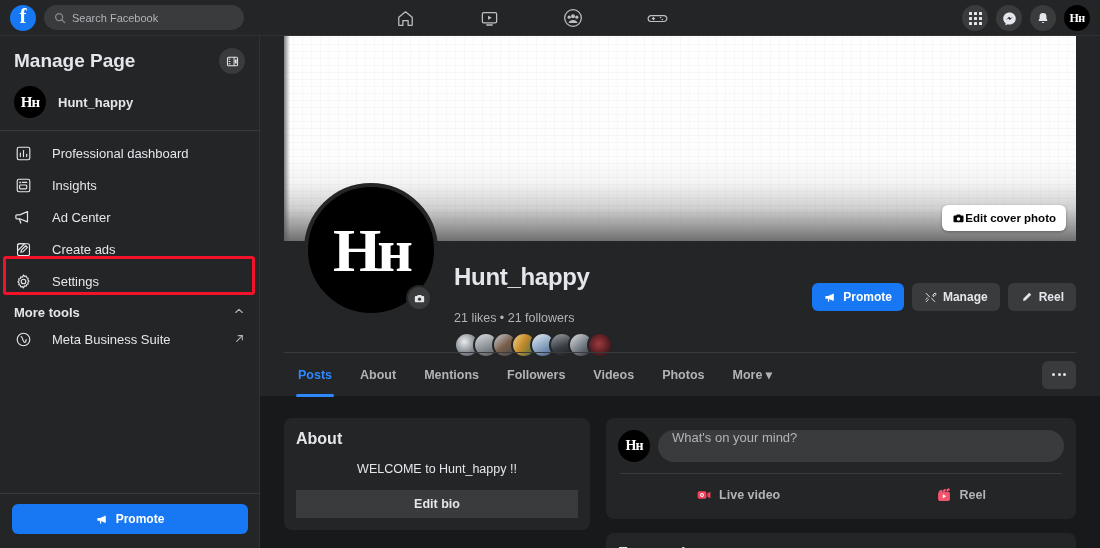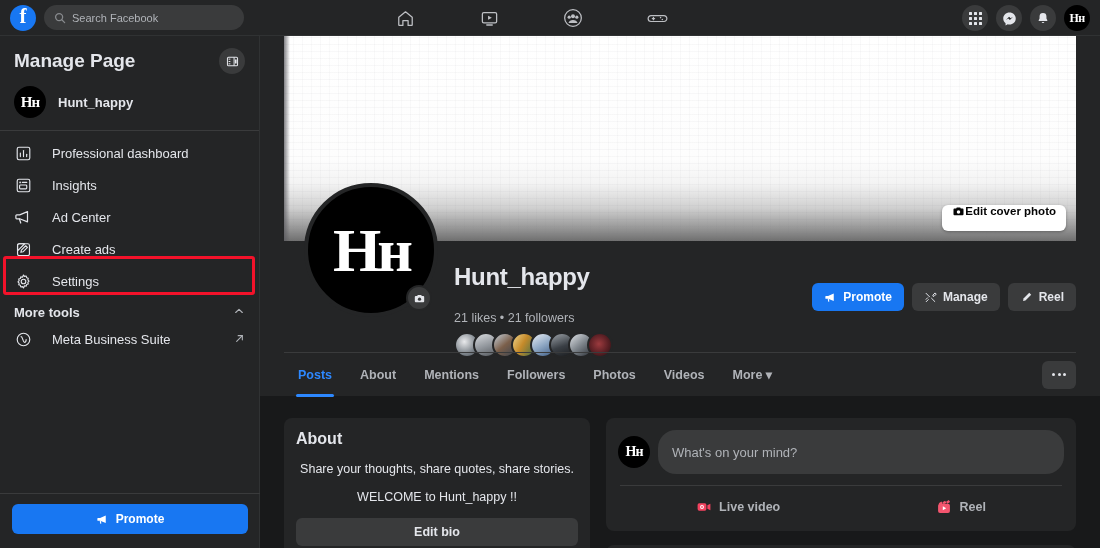--- a/index.html
+++ b/index.html
@@ -135,21 +135,21 @@
       repeating-linear-gradient(0deg, rgba(120,120,130,.05) 0 1px, transparent 1px 7px),
       repeating-linear-gradient(90deg, rgba(120,120,130,.045) 0 1px, transparent 1px 9px);
   }
   .cover-sideshade-l {
     position:absolute; left:0; top:0; width:6px; height:100%;
     background: linear-gradient(to right, rgba(90,90,95,.75), rgba(255,255,255,0));
   }
   .edit-cover-btn {
     position: absolute; right: 10px; bottom: 10px; height: 26px;
     background: #ffffff; color: #050505; border-radius: 6px;
-    display: flex; padding: 0 10px;
+    display: flex; align-items: center; padding: 0 10px;
     font-size: 11.5px; font-weight: bold; cursor: pointer; border: none;
     box-shadow: 0 1px 3px rgba(0,0,0,.3);
   }
 
   .identity {
     position: relative; height: 105px; padding: 0 24px;
   }
   .pfp-wrap { position: absolute; left: 44px; top: -58px; }
   .pfp {
     width: 134px; height: 134px; border-radius: 50%; background: #000;
@@ -211,35 +211,35 @@
     display: flex; gap: 16px; padding: 16px 24px 0 24px;
   }
   .col-left { width: 306px; flex: 0 0 auto; }
   .col-right { flex: 1 1 auto; }
   .card { background: #242526; border-radius: 8px; padding: 12px; }
   .card-title { font-size: 16px; font-weight: bold; color: #e4e6eb; }
   .intro-line {
     font-size: 12.5px; color: #e4e6eb; text-align: center; margin-top: 14px;
   }
   .edit-bio-btn {
-    width: 100%; height: 28px; margin-top: 14px; border-radius: 6px;
+    width: 100%; height: 28px; margin-top: 14px; border-radius: 0;
     background: #3a3b3c; color: #e4e6eb; font-size: 12.5px; font-weight: bold;
     border: none; cursor: pointer;
   }
 
   .composer-top { display: flex; align-items: center; gap: 8px; }
   .composer-avatar {
     width: 32px; height: 32px; border-radius: 50%; background: #000;
     display: flex; align-items: center; justify-content: center;
     font-family: "Liberation Serif", serif; color: #fff;
     font-size: 14px; font-weight: bold; letter-spacing: -1px; flex: 0 0 auto;
   }
   .composer-input {
-    flex: 1 1 auto; height: 44px; border-radius: 18px; background: #3a3b3c;
-    display: flex; align-items: center; padding: 0 14px;
+    flex: 1 1 auto; height: 32px; border-radius: 18px; background: #3a3b3c;
+    display: flex; padding: 0 14px;
     font-size: 13px; color: #b0b3b8; cursor: pointer;
   }
   .composer-sep { height: 1px; background: #3a3b3c; margin: 11px 2px 0 2px; }
   .composer-actions {
     display: flex; justify-content: space-around; padding-top: 9px;
   }
   .cact {
     display: flex; align-items: center; gap: 7px; font-size: 12.5px;
     color: #b0b3b8; font-weight: bold; cursor: pointer;
     padding: 4px 10px; border-radius: 6px;
@@ -518,44 +518,43 @@
         <div class="tab">
           <span>About</span>
         </div>
         <div class="tab">
           <span>Mentions</span>
         </div>
         <div class="tab">
           <span>Followers</span>
         </div>
         <div class="tab">
+          <span>Videos</span>
+        </div>
+        <div class="tab">
           <span>Photos</span>
-        </div>
-        <div class="tab">
-          <span>Videos</span>
         </div>
         <div class="tab">
           <span>More ▾</span>
         </div>
         <div class="tabs-more-btn">
           <span class="dots">
               <i></i>
               <i></i>
               <i></i>
             </span>
         </div>
       </div>
     </div>
 
     <div class="feed">
 
       <div class="col-left">
         <div class="card">
           <div class="card-title">About</div>
-          <div class="intro-line">Share your thoughts, share quotes, share stories.</div>
           <div class="intro-line">WELCOME to Hunt_happy !!</div>
           <button class="edit-bio-btn">Edit bio</button>
         </div>
       </div>
 
       <div class="col-right">
         <div class="card">
           <div class="composer-top">
             <div class="composer-avatar">Hн</div>
             <div class="composer-input">

